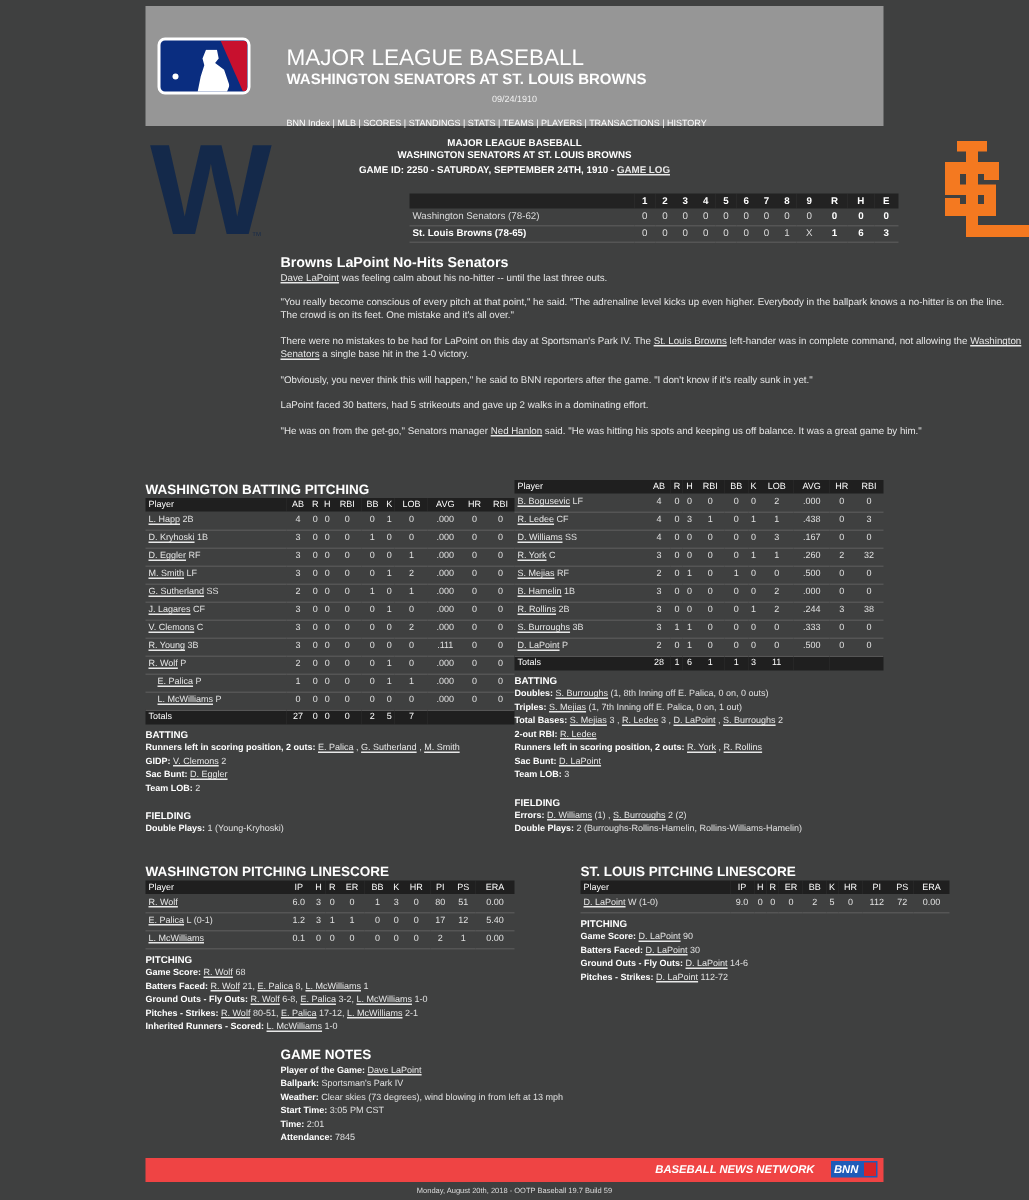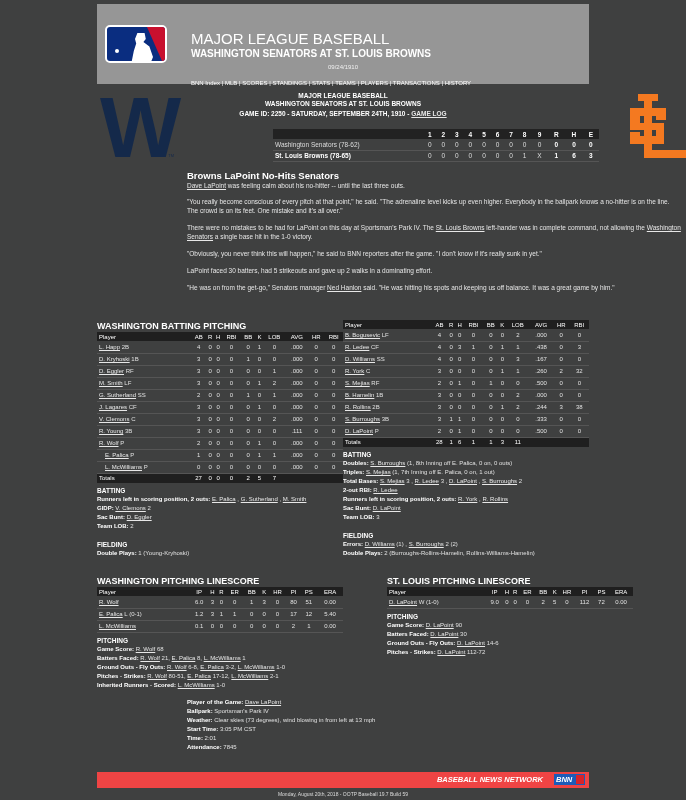--- a/index.html
+++ b/index.html
@@ -629,20 +629,21 @@
     <div class="notes" id="stlPitNotes">
       <div class="hd">PITCHING</div>
     <div><b>Game Score: </b><span class="lnk">D. LaPoint</span><span> 90</span></div>
         <div><b>Batters Faced: </b><span class="lnk">D. LaPoint</span><span> 30</span></div>
         <div><b>Ground Outs - Fly Outs: </b><span class="lnk">D. LaPoint</span><span> 14-6</span></div>
         <div><b>Pitches - Strikes: </b><span class="lnk">D. LaPoint</span><span> 112-72</span></div>
       </div>
   </div>
 
   <div class="gamenotes">
+    <h3>GAME NOTES</h3>
     <div class="notes" style="margin-top:1px;">
       <div><b>Player of the Game: </b><span class="lnk">Dave LaPoint</span></div>
       <div><b>Ballpark: </b><span>Sportsman's Park IV</span></div>
       <div><b>Weather: </b><span>Clear skies (73 degrees), wind blowing in from left at 13 mph</span></div>
       <div><b>Start Time: </b><span>3:05 PM CST</span></div>
       <div><b>Time: </b><span>2:01</span></div>
       <div><b>Attendance: </b><span>7845</span></div>
     </div>
   </div>
 

